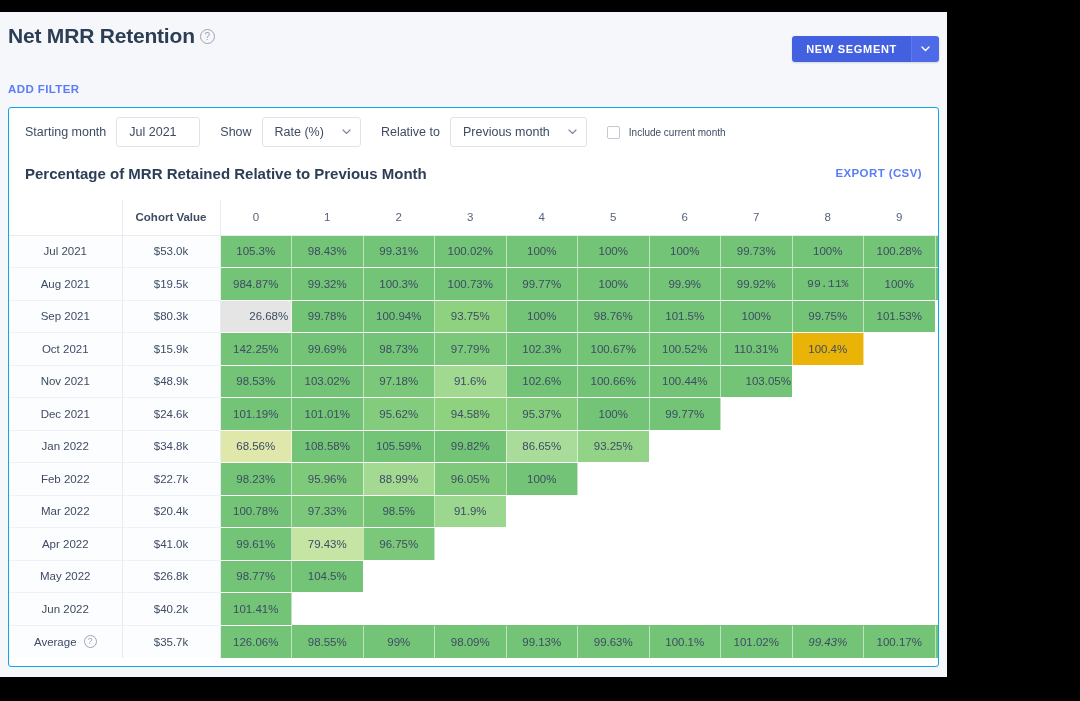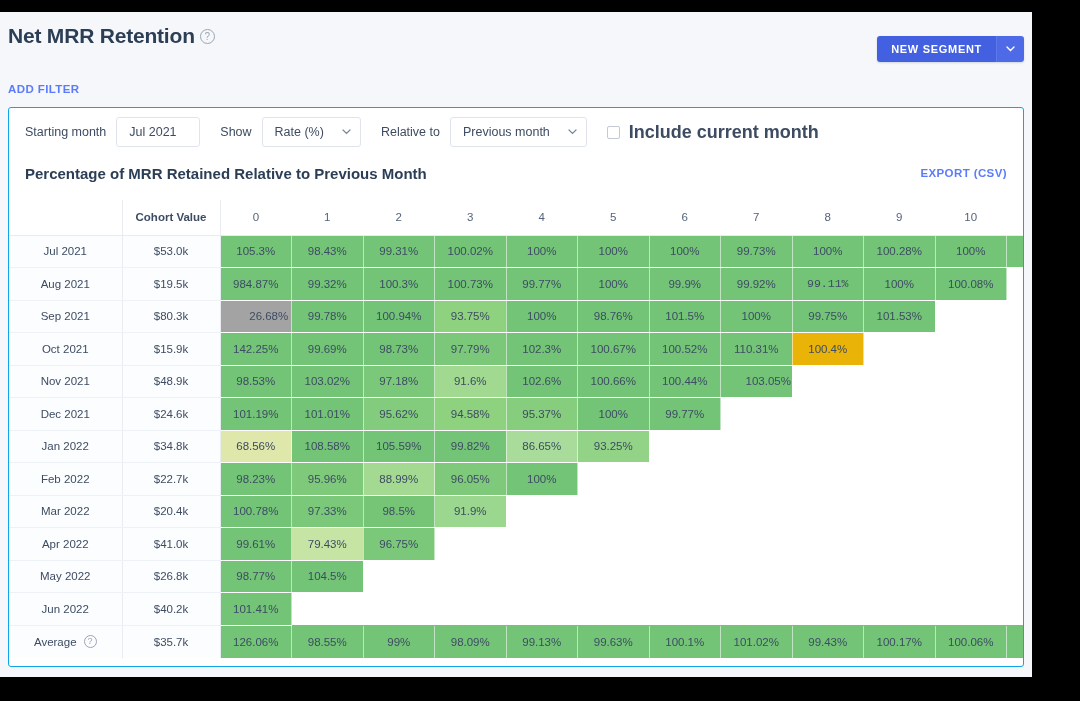--- a/index.html
+++ b/index.html
@@ -5,21 +5,21 @@
   * { box-sizing: border-box; }
   html, body {
     margin: 0; padding: 0;
     width: 1080px; height: 701px;
     background: #000;
     font-family: "Liberation Sans", sans-serif;
   }
   #app {
     position: absolute;
     left: 0; top: 12px;
-    width: 1032px; height: 665px;
+    width: 947px; height: 665px;
     background: #f5f7fa;
     overflow: hidden;
   }
 
   
   .topbar {
     position: relative;
     height: 95px;
     background: #f5f7fa;
   }
@@ -140,23 +140,22 @@
     cursor: pointer;
   }
   .checkbox {
     width: 13px; height: 13px;
     border: 1.3px solid #c2cad6;
     border-radius: 2px;
     background: #fff;
     margin-right: 9px;
   }
   .checkbox-label {
-    font-size: 18px;
+    font-size: 10px;
     color: #3d4c63;
-    font-weight: bold;
   }
 
   .chart-head {
     display: flex;
     align-items: center;
     justify-content: space-between;
     padding: 0 16px 0 16px;
     height: 34px;
   }
   .chart-title {
@@ -366,21 +365,21 @@
               <td class="cell" style="background: rgb(115, 196, 118);">99.9%</td>
               <td class="cell" style="background: rgb(115, 196, 118);">99.92%</td>
               <td class="cell" style="background: rgb(115, 196, 118); font-family: Liberation Mono, monospace;">99.11%</td>
               <td class="cell" style="background: rgb(115, 196, 118);">100%</td>
               <td class="cell" style="background: rgb(115, 196, 118);">100.08%</td>
               <td class="cell empty"></td>
             </tr>
             <tr>
               <td class="td-month">Sep 2021</td>
               <td class="td-value">$80.3k</td>
-              <td class="cell" style="background: #a3a3a3; padding-left: 26px;">26.68%</td>
+              <td class="cell" style="background: #e5e5e5; padding-left: 26px;">26.68%</td>
               <td class="cell" style="background: rgb(115, 196, 118);">99.78%</td>
               <td class="cell" style="background: rgb(115, 196, 118);">100.94%</td>
               <td class="cell" style="background: rgb(142, 209, 127);">93.75%</td>
               <td class="cell" style="background: rgb(115, 196, 118);">100%</td>
               <td class="cell" style="background: rgb(115, 196, 118);">98.76%</td>
               <td class="cell" style="background: rgb(115, 196, 118);">101.5%</td>
               <td class="cell" style="background: rgb(115, 196, 118);">100%</td>
               <td class="cell" style="background: rgb(115, 196, 118);">99.75%</td>
               <td class="cell" style="background: rgb(115, 196, 118);">101.53%</td>
               <td class="cell empty"></td>
@@ -537,21 +536,21 @@
                 </span></td>
               <td class="td-value">$35.7k</td>
               <td class="cell" style="background: rgb(115, 196, 118);">126.06%</td>
               <td class="cell" style="background: rgb(115, 196, 118);">98.55%</td>
               <td class="cell" style="background: rgb(115, 196, 118);">99%</td>
               <td class="cell" style="background: rgb(115, 196, 118);">98.09%</td>
               <td class="cell" style="background: rgb(115, 196, 118);">99.13%</td>
               <td class="cell" style="background: rgb(115, 196, 118);">99.63%</td>
               <td class="cell" style="background: rgb(115, 196, 118);">100.1%</td>
               <td class="cell" style="background: rgb(115, 196, 118);">101.02%</td>
-              <td class="cell" style="background: rgb(115, 196, 118);">99.43%</td>
+              <td class="cell" style="background: rgb(115, 196, 118); font-style: italic;">99.43%</td>
               <td class="cell" style="background: rgb(115, 196, 118);">100.17%</td>
               <td class="cell" style="background: rgb(115, 196, 118);">100.06%</td>
               <td class="cell" style="background: rgb(115, 196, 118);">100%</td>
             </tr>
           </tbody>
       </table>
     </div>
 
   </div>
 </div>

